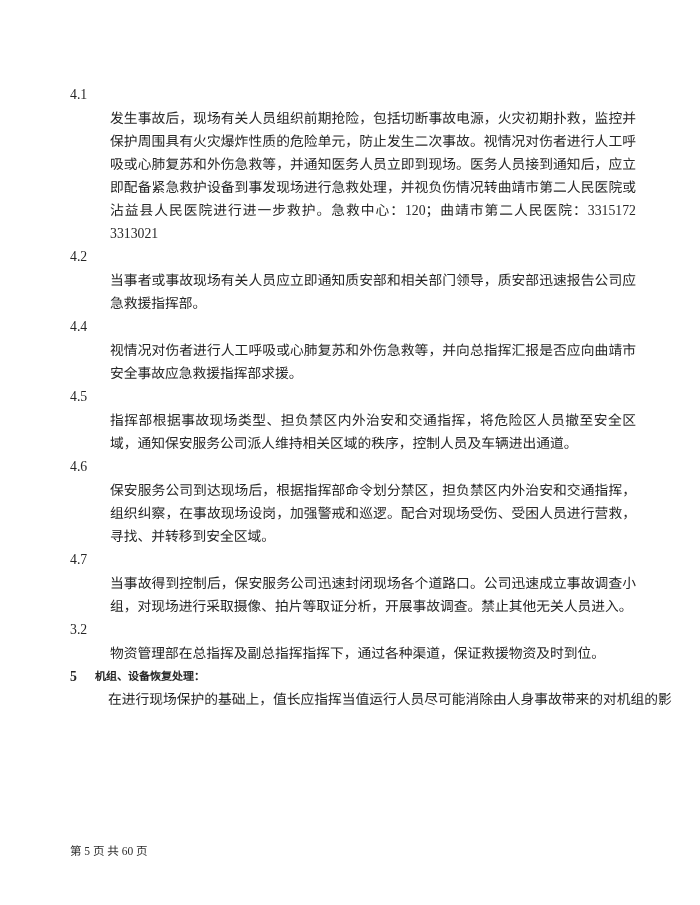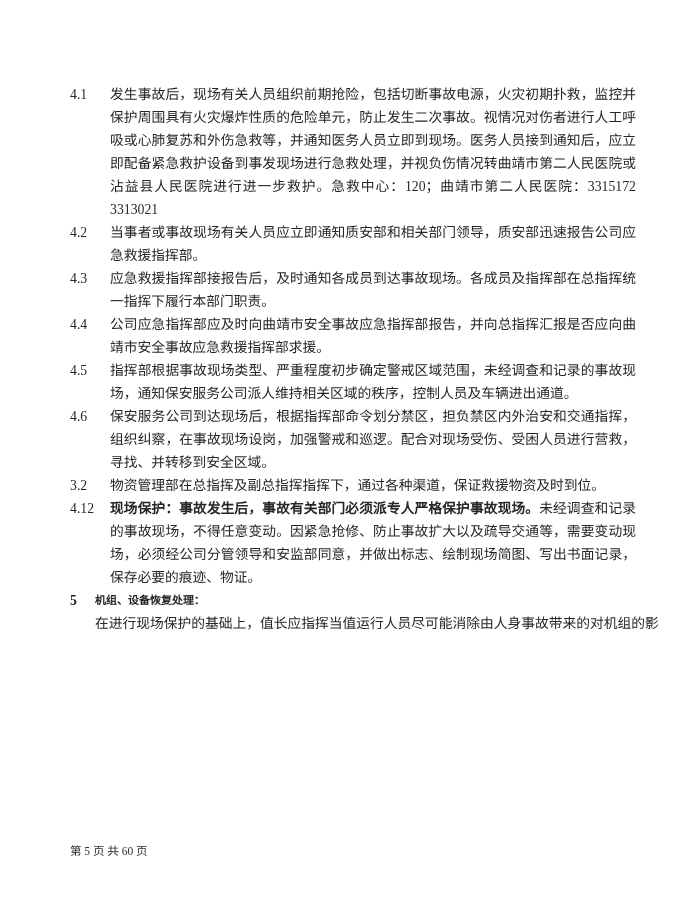--- a/index.html
+++ b/index.html
@@ -29,31 +29,32 @@
   }
   .clause .num {
     flex: 0 0 40px;
     width: 40px;
   }
   .clause .txt {
     flex: 0 0 526px;
     width: 526px;
     text-align: justify;
     text-justify: inter-ideograph;
+    margin-top: 24px;
   }
   .clause .txt .lead-bold { font-weight: bold; }
   .sec-heading {
     display: flex;
     font-size: 13.75px;
     line-height: 23px;
     font-weight: bold;
   }
   .sec-heading .num { flex: 0 0 25px; width: 25px; }
   .sec-para {
-    margin-left: 25px;
+    margin-left: 38px;
     font-size: 13.75px;
     line-height: 23px;
     white-space: nowrap;
   }
   .footer {
     position: absolute;
     left: 70px;
     top: 843px;
     font-size: 11.5px;
     line-height: 16px;
@@ -69,53 +70,49 @@
     <div class="clause">
       <span class="num">4.1</span>
       <p class="txt">发生事故后，现场有关人员组织前期抢险，包括切断事故电源，火灾初期扑救，监控并保护周围具有火灾爆炸性质的危险单元，防止发生二次事故。视情况对伤者进行人工呼吸或心肺复苏和外伤急救等，并通知医务人员立即到现场。医务人员接到通知后，应立即配备紧急救护设备到事发现场进行急救处理，并视负伤情况转曲靖市第二人民医院或沾益县人民医院进行进一步救护。急救中心：120；曲靖市第二人民医院：3315172 3313021</p>
     </div>
 
     <div class="clause">
       <span class="num">4.2</span>
       <p class="txt">当事者或事故现场有关人员应立即通知质安部和相关部门领导，质安部迅速报告公司应急救援指挥部。</p>
     </div>
 
-    <div class="clause">
-      <span class="num">4.3</span>
-      <p class="txt">应急救援指挥部接报告后，及时通知各成员到达事故现场。各成员及指挥部在总指挥统一指挥下履行本部门职责。</p>
-    </div>
 
     <div class="clause">
       <span class="num">4.4</span>
-      <p class="txt">公司应急指挥部应及时向曲靖市安全事故应急指挥部报告，并向总指挥汇报是否应向曲靖市安全事故应急救援指挥部求援。</p>
+      <p class="txt">视情况对伤者进行人工呼吸或心肺复苏和外伤急救等，并向总指挥汇报是否应向曲靖市安全事故应急救援指挥部求援。</p>
     </div>
 
     <div class="clause">
       <span class="num">4.5</span>
-      <p class="txt">指挥部根据事故现场类型、严重程度初步确定警戒区域范围，未经调查和记录的事故现场，通知保安服务公司派人维持相关区域的秩序，控制人员及车辆进出通道。</p>
+      <p class="txt">指挥部根据事故现场类型、担负禁区内外治安和交通指挥，将危险区人员撤至安全区域，通知保安服务公司派人维持相关区域的秩序，控制人员及车辆进出通道。</p>
     </div>
 
     <div class="clause">
       <span class="num">4.6</span>
       <p class="txt">保安服务公司到达现场后，根据指挥部命令划分禁区，担负禁区内外治安和交通指挥，组织纠察，在事故现场设岗，加强警戒和巡逻。配合对现场受伤、受困人员进行营救，寻找、并转移到安全区域。</p>
     </div>
 
+    <div class="clause">
+      <span class="num">4.7</span>
+      <p class="txt">当事故得到控制后，保安服务公司迅速封闭现场各个道路口。公司迅速成立事故调查小组，对现场进行采取摄像、拍片等取证分析，开展事故调查。禁止其他无关人员进入。</p>
+    </div>
 
 
     <div class="clause">
       <span class="num">3.2</span>
       <p class="txt">物资管理部在总指挥及副总指挥指挥下，通过各种渠道，保证救援物资及时到位。</p>
     </div>
 
 
 
-    <div class="clause">
-      <span class="num">4.12</span>
-      <p class="txt"><span class="lead-bold">现场保护：事故发生后，事故有关部门必须派专人严格保护事故现场。</span><span>未经调查和记录的事故现场，不得任意变动。因紧急抢修、防止事故扩大以及疏导交通等，需要变动现场，必须经公司分管领导和安监部同意，并做出标志、绘制现场简图、写出书面记录，保存必要的痕迹、物证。</span></p>
-    </div>
 
     <div class="sec-heading">
       <span class="num">5</span>
       <h2 style="font-size:11px; line-height:23px;">机组、设备恢复处理：</h2>
     </div>
 
     <p class="sec-para">在进行现场保护的基础上，值长应指挥当值运行人员尽可能消除由人身事故带来的对机组的影</p>
 
   </div>
 

